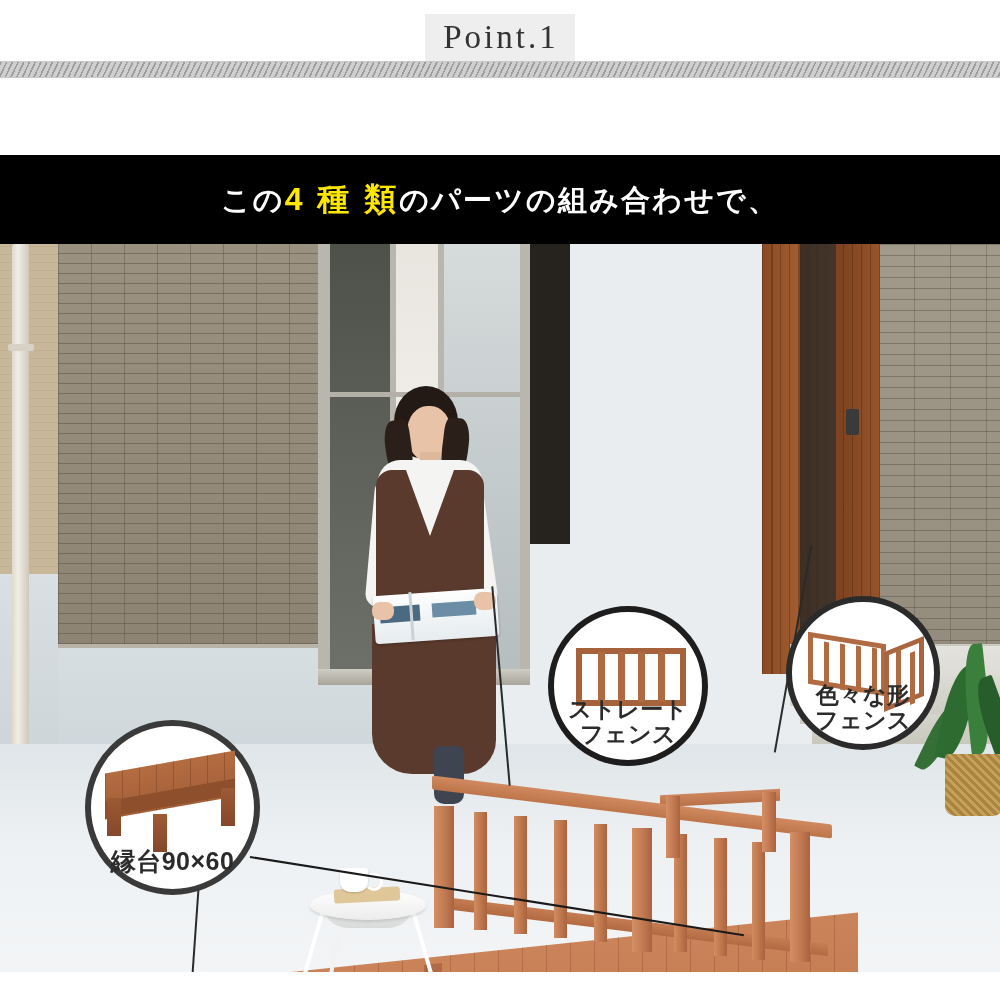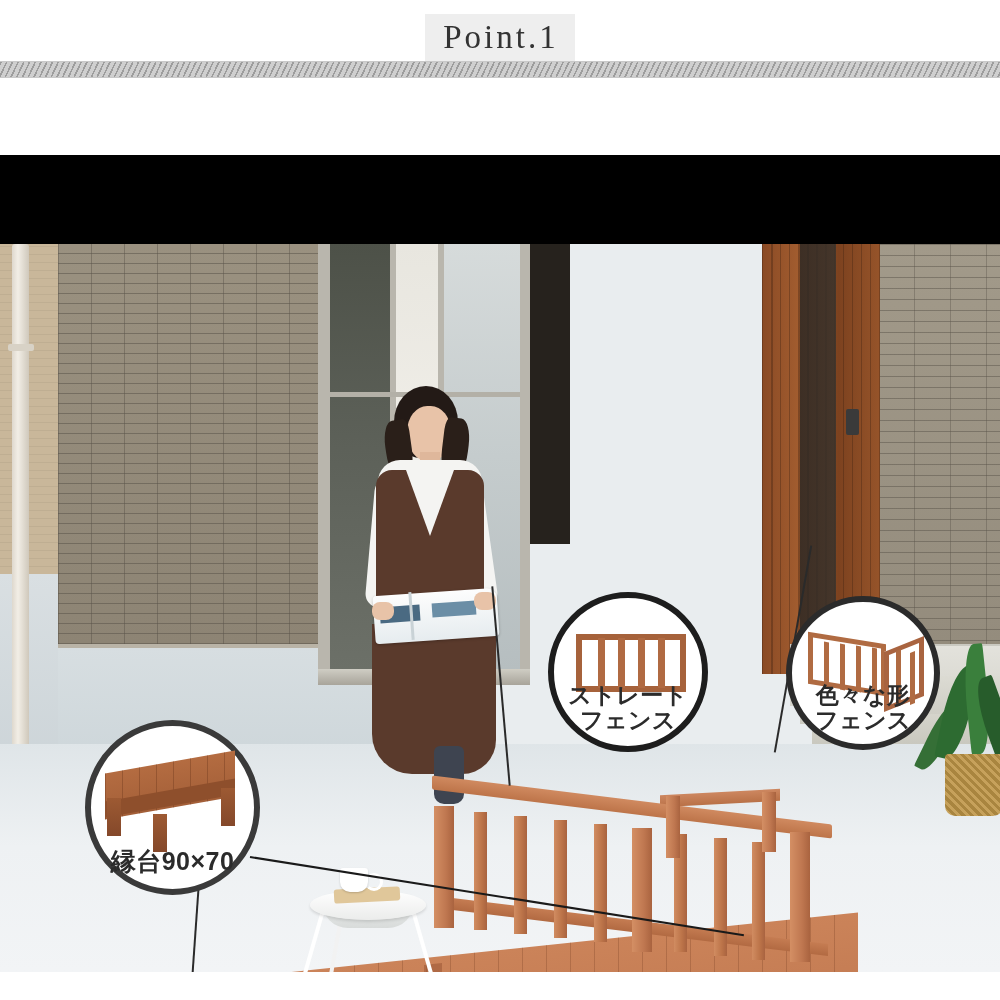--- a/index.html
+++ b/index.html
@@ -274,21 +274,21 @@
     transform:rotate(-5deg);
   }
   .cable3{
     position:absolute;left:792px;top:300px;width:2px;height:210px;background:#2a2a2a;
     transform:rotate(10deg);
   }
 
   
   .callout{position:absolute;border-radius:50%;background:#ffffff;box-sizing:border-box;}
   .c-endai{left:85px;top:476px;width:175px;height:175px;border:6px solid #3a3a3a;}
-  .c-straight{left:548px;top:348px;width:160px;height:160px;border:6px solid #1d1d1d;}
+  .c-straight{left:548px;top:362px;width:160px;height:160px;border:6px solid #1d1d1d;}
   .c-corner{left:786px;top:352px;width:154px;height:154px;border:6px solid #2b2b2b;}
 
   .c-label{
     position:absolute;left:0;width:100%;text-align:center;
     color:#2b2b2b;font-weight:700;line-height:1.12;letter-spacing:.5px;
   }
   .lbl-endai{bottom:14px;font-size:25px;}
   .lbl-straight{bottom:12px;font-size:23px;}
   .lbl-corner{bottom:10px;font-size:23px;}
 
@@ -333,20 +333,21 @@
 <div class="page">
 
   <div class="point-wrap">
     <span class="point-badge">Point.1</span>
   </div>
 
   <div class="stripe-rule"></div>
 
 
   <div class="banner">
+    <div class="banner-line"><span>この</span><span class="hl-yellow">4 種 類</span><span>のパーツの組み合わせで、</span></div>
   </div>
 
   <div class="photo">
     <div class="bg-base"></div>
 
     <div class="wall-beige"></div>
     <div class="wall-brick"></div>
     <div class="wall-brick2"></div>
     <div class="wall-lower"></div>
     <div class="wall-lower2"></div>
@@ -436,21 +437,21 @@
     <div class="conn" style="left:250px;top:612px;width:500px;transform:rotate(9deg);"></div>
 
     <div class="callout c-endai">
       <div class="mini">
         <div class="m-endai-top"></div>
         <div class="m-endai-face"></div>
         <div class="m-endai-leg" style="left:16px;top:72px;"></div>
         <div class="m-endai-leg" style="left:62px;top:88px;"></div>
         <div class="m-endai-leg" style="left:130px;top:62px;"></div>
       </div>
-      <div class="c-label lbl-endai">縁台90×70</div>
+      <div class="c-label lbl-endai">縁台90×60</div>
     </div>
 
     <div class="callout c-straight">
       <div class="mini">
         <div class="m-sf-frame"></div>
         <div class="m-sf-bar" style="left:44px;top:40px;height:50px;"></div>
         <div class="m-sf-bar" style="left:64px;top:40px;height:50px;"></div>
         <div class="m-sf-bar" style="left:84px;top:40px;height:50px;"></div>
         <div class="m-sf-bar" style="left:104px;top:40px;height:50px;"></div>
       </div>

